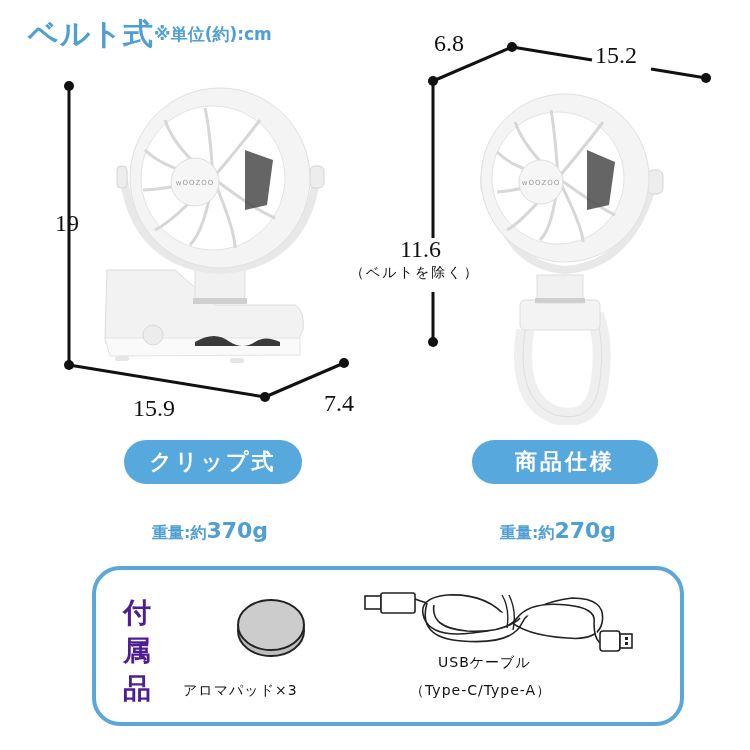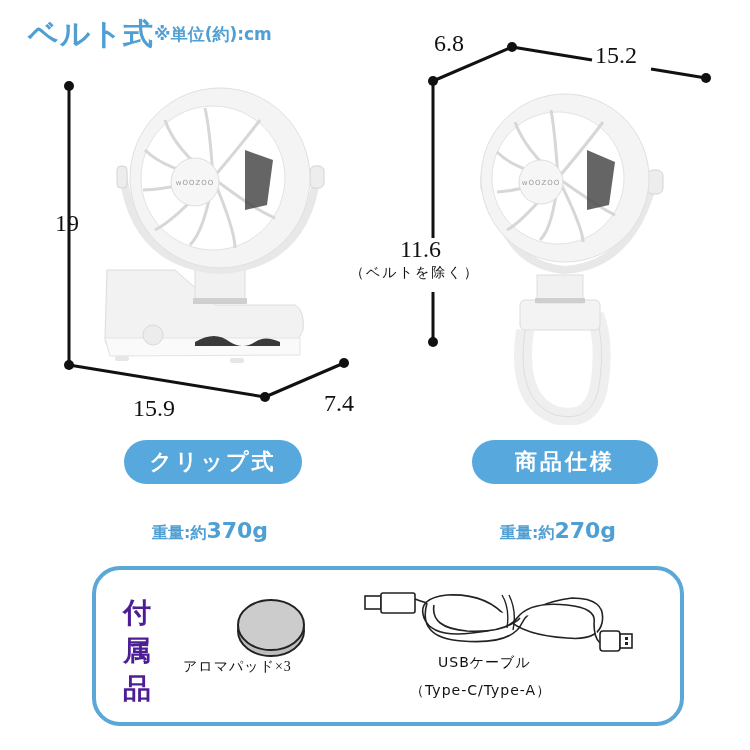--- a/index.html
+++ b/index.html
@@ -134,21 +134,21 @@
   <span>重量:約</span><span class="num">270g</span>
 </div>
 
 <div class="acc-box"></div>
 <div class="acc-title">付属品</div>
 
 <svg class="abs" style="left:234px; top:595px;" width="74" height="64" viewBox="0 0 74 64">
   <ellipse cx="37" cy="36" rx="33" ry="25" fill="#bdbdbd" stroke="#222" stroke-width="2"></ellipse>
   <ellipse cx="37" cy="30" rx="33" ry="25" fill="#cccccc" stroke="#222" stroke-width="2"></ellipse>
 </svg>
-<div class="acc-label" style="left:183px; top:658px;font-family:Liberation Serif, serif;">アロマパッド×3</div>
+<div class="acc-label" style="left:183px; top:682px;">アロマパッド×3</div>
 
 <svg class="abs" style="left:362px; top:583px;" width="272" height="72" viewBox="0 0 272 72">
   <g fill="#fff" stroke="#222" stroke-width="1.6">
     <rect x="3" y="13" width="16" height="13"></rect>
     <rect x="19" y="10" width="34" height="20" rx="2"></rect>
     <path d="M53 16 Q58 18 65 20"></path>
     <path d="M65 20 Q55 55 100 58 Q150 62 160 40 Q170 20 210 15 Q245 15 240 40 Q236 58 205 55 Q160 52 145 35 Q125 10 85 12 Q55 15 62 35 Q70 55 110 50 Q150 45 158 35"></path>
     <path d="M72 22 Q68 45 105 48 Q145 50 155 35 Q168 18 205 22 Q235 25 232 40"></path>
     <path d="M232 40 Q232 55 238 60"></path>
     <rect x="238" y="48" width="20" height="20" rx="3"></rect>

